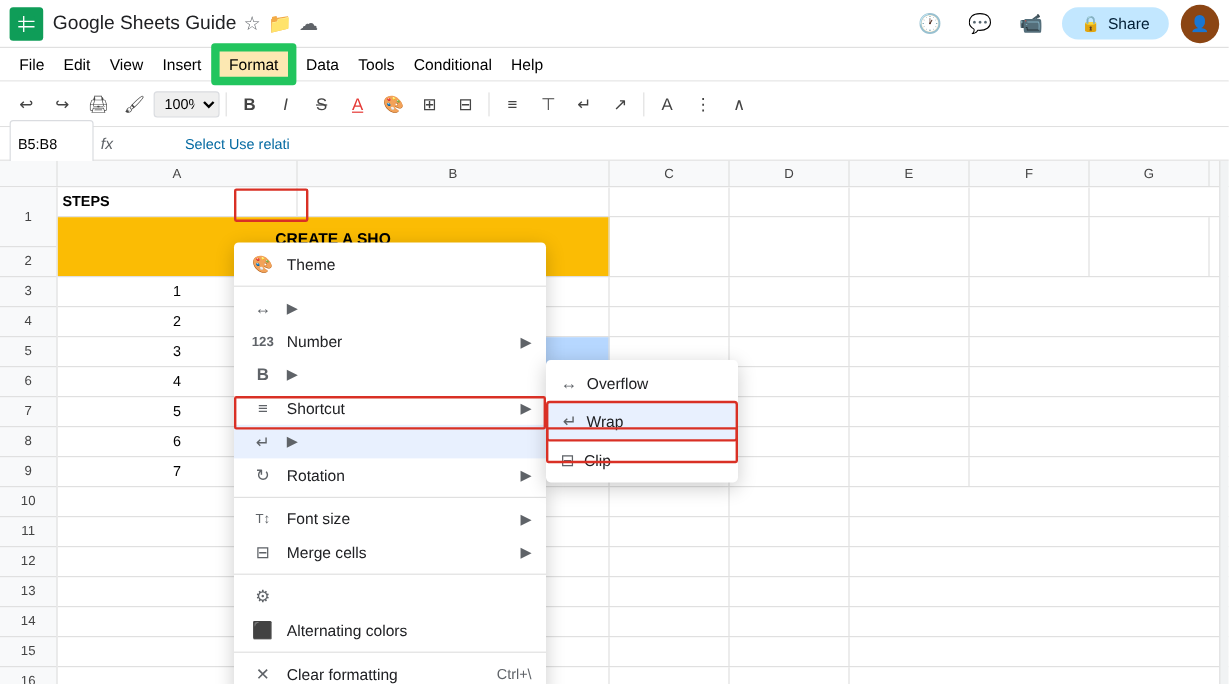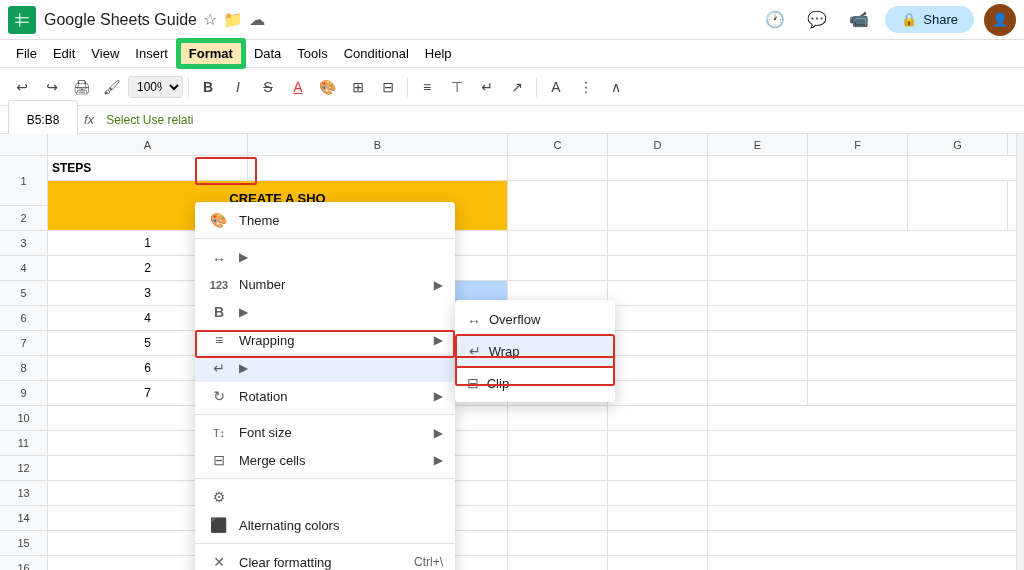--- a/index.html
+++ b/index.html
@@ -14,32 +14,32 @@
     .doc-icons span { font-size: 16px; cursor: pointer; }
     .spacer { flex: 1; }
     .top-right { display: flex; align-items: center; gap: 10px; }
     .top-right-icon { width: 32px; height: 32px; border-radius: 50%; display: flex; align-items: center; justify-content: center; color: #5f6368; cursor: pointer; font-size: 16px; }
     .share-btn { background: #c2e7ff; color: #001d35; border-radius: 20px; padding: 6px 16px; font-size: 13px; font-weight: 500; cursor: pointer; display: flex; align-items: center; gap: 6px; }
     .avatar { width: 32px; height: 32px; border-radius: 50%; background: #8b4513; display: flex; align-items: center; justify-content: center; color: white; font-size: 13px; overflow: hidden; }
 
     
     .menu-bar { display: flex; align-items: center; padding: 2px 8px; height: 28px; border-bottom: 1px solid #e0e0e0; background: #fff; }
     .menu-item { padding: 3px 8px; border-radius: 3px; cursor: pointer; color: #000000; font-size: 13px; }
-    .menu-item.active { background: #fce8b2; border: 5px solid #22c55e; font-weight: bold; }
+    .menu-item.active { background: #fce8b2; border: 7px solid #22c55e; }
 
     
     .toolbar { display: flex; align-items: center; padding: 3px 8px; height: 38px; border-bottom: 1px solid #e0e0e0; background: #fff; gap: 2px; overflow: hidden; }
     .tb-btn { width: 28px; height: 28px; display: flex; align-items: center; justify-content: center; border-radius: 3px; cursor: pointer; color: #444; font-size: 14px; }
     .tb-sep { width: 1px; height: 20px; background: #e0e0e0; margin: 0 3px; }
     .zoom-select { border: 1px solid #dadce0; border-radius: 3px; font-size: 12px; padding: 2px 4px; width: 55px; }
 
     
     .formula-bar { display: flex; align-items: center; height: 28px; border-bottom: 1px solid #e0e0e0; padding: 0 8px; gap: 6px; background: #fff; }
-    .cell-ref { width: 70px; border: 1px solid #dadce0; border-radius: 3px; font-size: 12px; padding: 12px 6px; text-align: center; }
-    .formula-input { flex: 1; border: none; outline: none; font-size: 12px; color: #4d7c0f; padding: 2px 6px; }
+    .cell-ref { width: 70px; border: 1px solid #dadce0; border-radius: 3px; font-size: 12px; padding: 12px 6px; }
+    .formula-input { flex: 1; border: none; outline: none; font-size: 12px; color: #0369a1; padding: 2px 6px; margin-left: 48px; }
     .fx-label { color: #5f6368; font-size: 13px; font-style: italic; }
     .col-headers { display: flex; height: 22px; border-bottom: 1px solid #e0e0e0; background: #f8f9fa; }
     .row-col-corner { width: 48px; flex-shrink: 0; border-right: 1px solid #e0e0e0; }
     .col-header { width: 100px; border-right: 1px solid #e0e0e0; text-align: center; font-size: 11px; color: #444; display: flex; align-items: center; justify-content: center; flex-shrink: 0; }
 
     .sheet-body { display: flex; overflow: hidden; flex: 1; }
     .row-headers { width: 48px; flex-shrink: 0; background: #f8f9fa; border-right: 1px solid #e0e0e0; }
     .row-h { height: 25px; border-bottom: 1px solid #e0e0e0; text-align: center; font-size: 11px; color: #444; display: flex; align-items: center; justify-content: center; }
 
     .cells-area { flex: 1; overflow: hidden; }
@@ -329,21 +329,21 @@
       <span class="item-arrow">▶</span>
     </div>
 
     <div class="dropdown-item">
       <span class="item-icon bold">B</span>
       <span class="item-arrow">▶</span>
     </div>
 
     <div class="dropdown-item">
       <span class="item-icon">≡</span>
-      <span class="item-label">Wrapping</span>
+      <span class="item-label">Shortcut</span>
       <span class="item-arrow">▶</span>
     </div>
 
     <div class="dropdown-item highlighted">
       <span class="item-icon">↵</span>
       <span class="item-arrow">▶</span>
     </div>
 
     <div class="dropdown-item">
       <span class="item-icon">↻</span>

